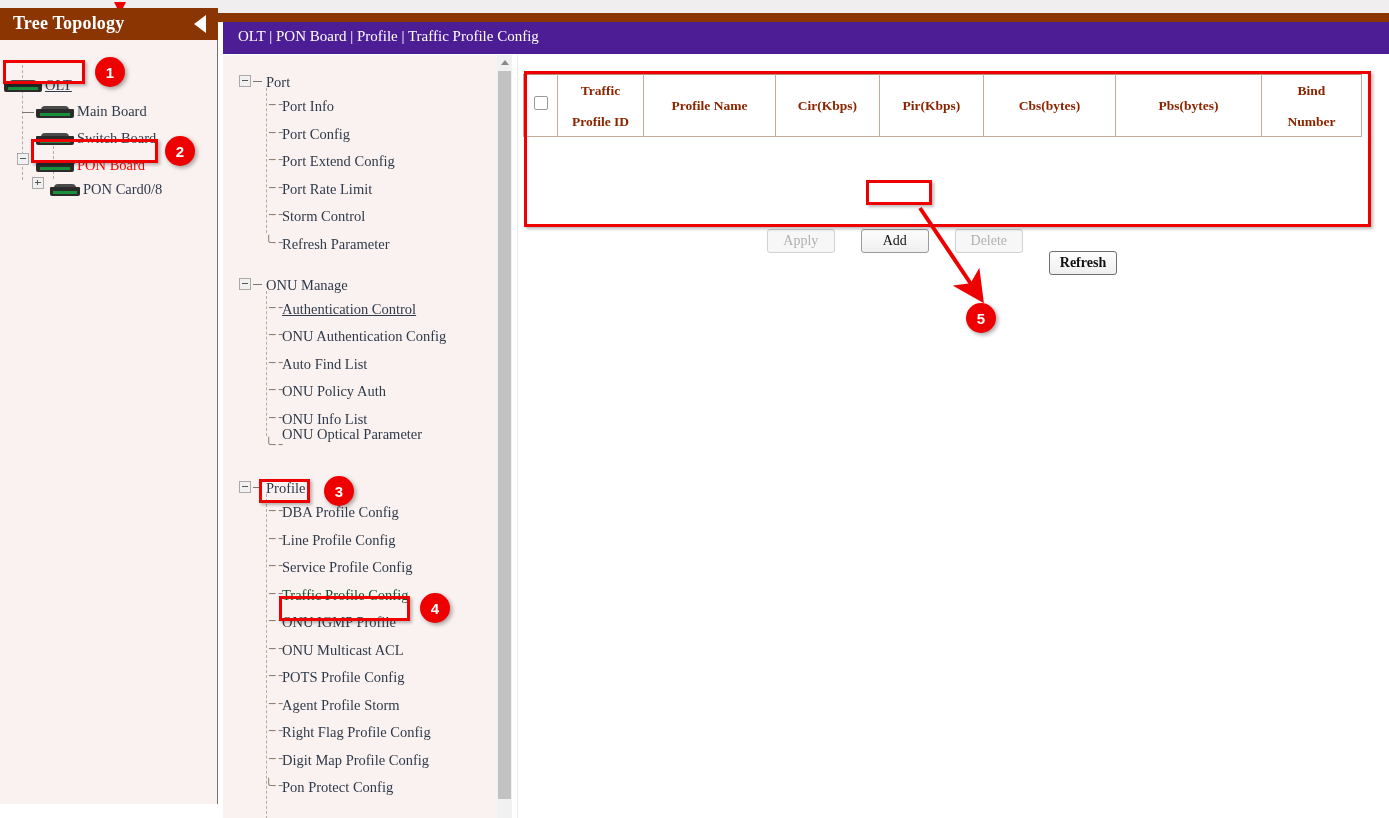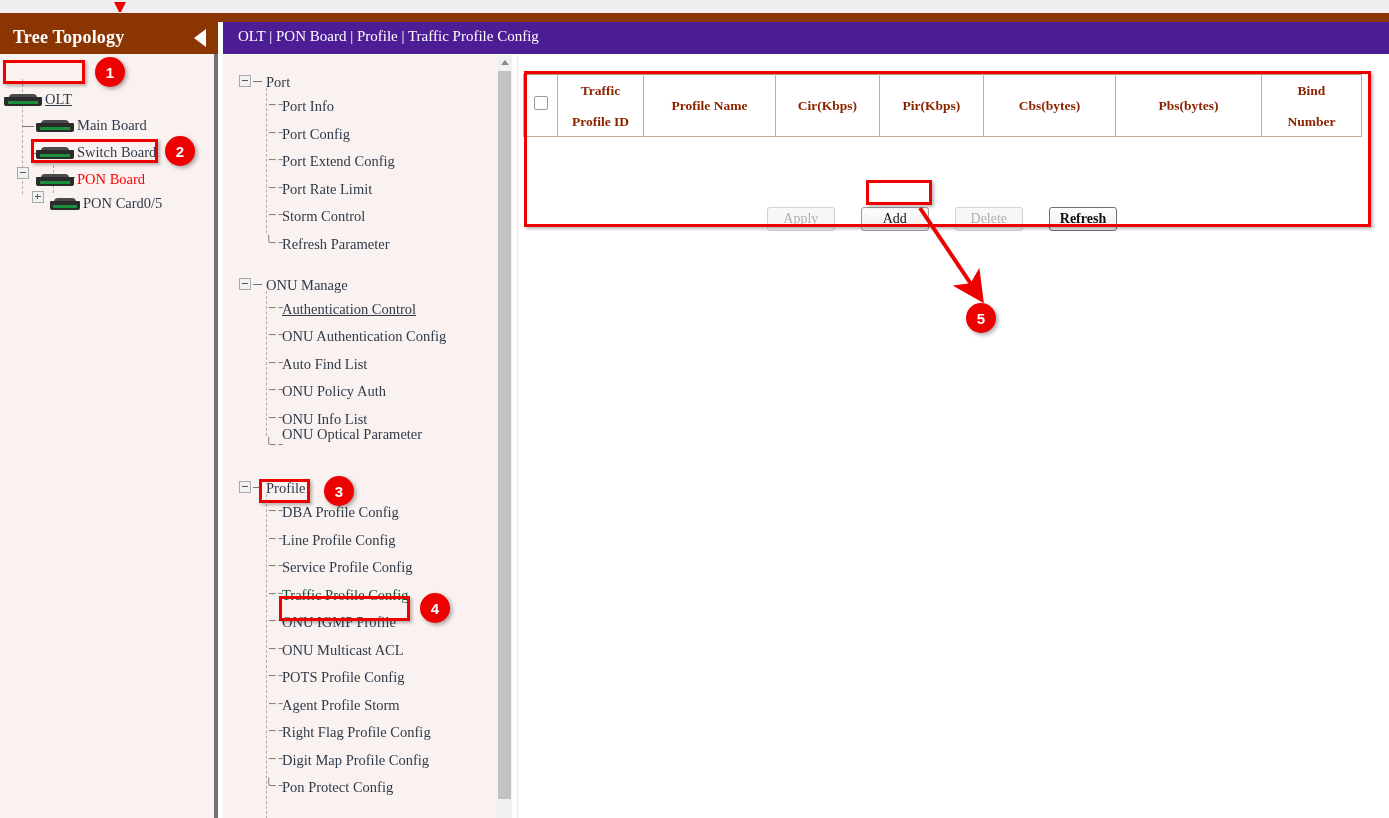--- a/index.html
+++ b/index.html
@@ -29,24 +29,24 @@
     background: #f0eeee;
   }
   .stray-arrow {
     position: absolute; left: 113px; top: 0px;
     width: 14px; height: 12px;
     overflow: hidden;
   }
 
   
   .tree-panel {
-    position: absolute; left: 0; top: 22px;
+    position: absolute; left: 0; top: 8px;
     width: 218px; height: 796px;
     background: #faf2f0;
-    border-right: 4px solid #737373;
+    border-right: 1px solid #737373;
   }
   .tree-header {
     position: absolute; left: 0; top: 0;
     width: 218px; height: 32px;
     background: #8b3503;
     color: #ffffff;
   }
   .tree-header-title {
     position: absolute; left: 13px; top: 5px;
     font-size: 18px; font-weight: bold;
@@ -262,21 +262,21 @@
     padding: 0 10px;
     cursor: pointer;
     user-select: none;
   }
   .btn.disabled {
     color: #b0b0b0;
     border-color: #d2d2d2;
     background: #f7f7f7;
     cursor: default;
   }
-  .btn.strong { font-weight: bold; border-color: #6f6f6f; }
+  .btn.strong { font-weight: bold; border-color: #6f6f6f; margin-top: 44px; }
 
   
   .watermark {
     position: absolute; left: 325px; top: 370px;
     width: 190px; height: 70px;
     pointer-events: none;
   }
   .ann-box {
     position: absolute;
     border: 3px solid #ee0000;
@@ -364,21 +364,21 @@
         <span class="lbl">PON Board</span>
       </div>
 
       <div class="pm-box plus" style="left:32px; top:137px;"></div>
       <div class="tnode" style="left:50px; top:138px;">
         <span class="dev-icon small">
           <span class="top"></span>
             <span class="body"></span>
             <span class="led"></span>
         </span>
-        <span class="lbl">PON Card0/5</span>
+        <span class="lbl">PON Card0/8</span>
       </div>
     </div>
   </div>
 
   <div class="content">
 
     <div class="crumb-bar">
       <div class="crumb-text">OLT | PON Board | Profile | Traffic Profile Config</div>
     </div>
 

